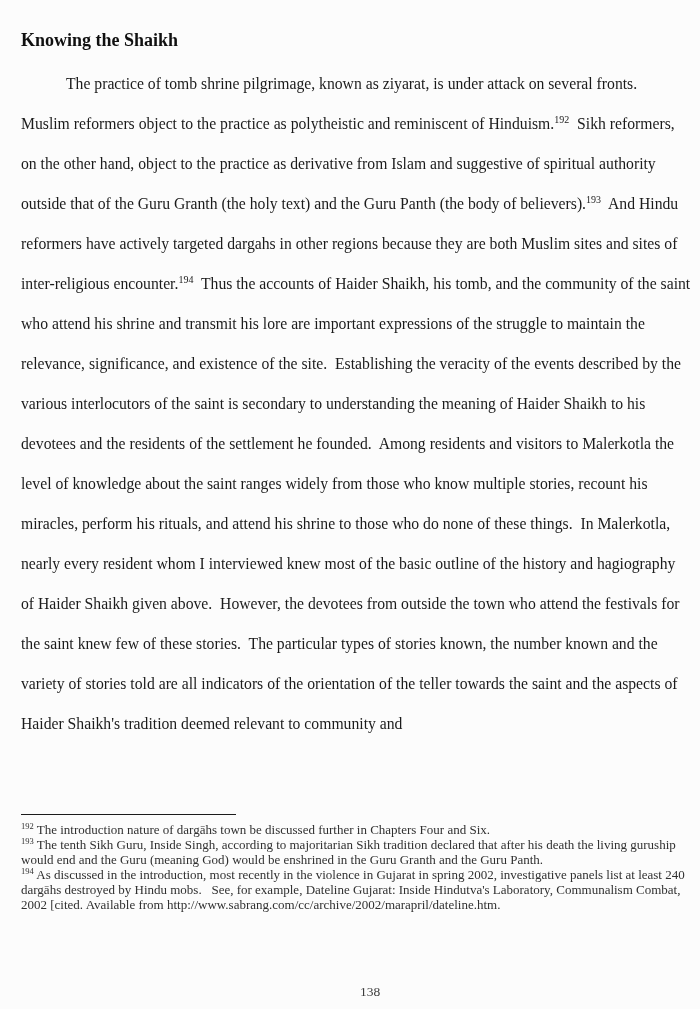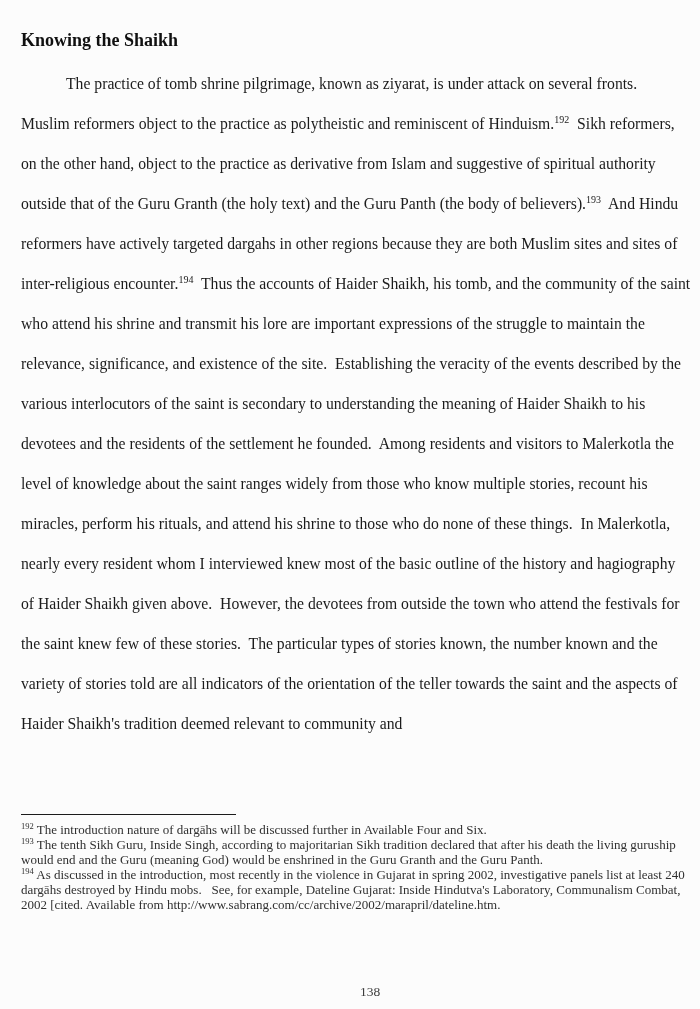--- a/index.html
+++ b/index.html
@@ -88,19 +88,19 @@
 <body>
 
 <div class="page">
   <div class="content">
     <h1 class="heading">Knowing the Shaikh</h1>
     <p class="para"><span class="">The practice of tomb shrine pilgrimage, known as </span><span class="it">ziyarat</span><span class="">, is under attack on several fronts.  Muslim reformers object to the practice as polytheistic and reminiscent of Hinduism.</span><sup class="sup">192</sup><span class="">  Sikh reformers, on the other hand, object to the practice as derivative from Islam and suggestive of spiritual authority outside that of the Guru Granth (the holy text) and the Guru Panth (the body of believers).</span><sup class="sup">193</sup><span class="">  And Hindu reformers have actively targeted </span><span class="it">dargahs</span><span class=""> in other regions because they are both Muslim sites and sites of inter-religious encounter.</span><sup class="sup">194</sup><span class="">  Thus the accounts of Haider Shaikh, his tomb, and the community of the saint who attend his shrine and transmit his lore are important expressions of the struggle to maintain the relevance, significance, and existence of the site.  Establishing the veracity of the events described by the various interlocutors of the saint is secondary to understanding the meaning of Haider Shaikh to his devotees and the residents of the settlement he founded.  Among residents and visitors to Malerkotla the level of knowledge about the saint ranges widely from those who know multiple stories, recount his miracles, perform his rituals, and attend his shrine to those who do none of these things.  In Malerkotla, nearly every resident whom I interviewed knew most of the basic outline of the history and hagiography of Haider Shaikh given above.  However, the devotees from outside the town who attend the festivals for the saint knew few of these stories.  The particular types of stories known, the number known and the variety of stories told are all indicators of the orientation of the teller towards the saint and the aspects of Haider Shaikh's tradition deemed relevant to community and</span></p>
   </div>
 
   <div class="footer-block">
     <hr class="fn-rule">
-    <p class="footnote"><sup class="sup">192</sup><span class=""> The introduction nature of </span><span class="it">dargāhs</span><span class=""> will be discussed further in Available Four and Six.</span></p>
+    <p class="footnote"><sup class="sup">192</sup><span class=""> The introduction nature of </span><span class="it">dargāhs</span><span class=""> town be discussed further in Chapters Four and Six.</span></p>
     <p class="footnote"><sup class="sup">193</sup><span class=""> The tenth Sikh Guru, Inside Singh, according to majoritarian Sikh tradition declared that after his death the living guruship would end and the Guru (meaning God) would be enshrined in the Guru Granth and the Guru Panth.</span></p>
     <p class="footnote"><sup class="sup">194</sup><span class=""> As discussed in the introduction, most recently in the violence in Gujarat in spring 2002, investigative panels list at least 240 </span><span class="it">dargāhs</span><span class=""> destroyed by Hindu mobs.   See, for example, </span><span class="it">Dateline Gujarat: Inside Hindutva's Laboratory,</span><span class=""> Communalism Combat, 2002 [cited. Available from http://www.sabrang.com/cc/archive/2002/marapril/dateline.htm.</span></p>
   </div>
 
   <div class="page-number">138</div>
 </div>
 
 </body></html>

